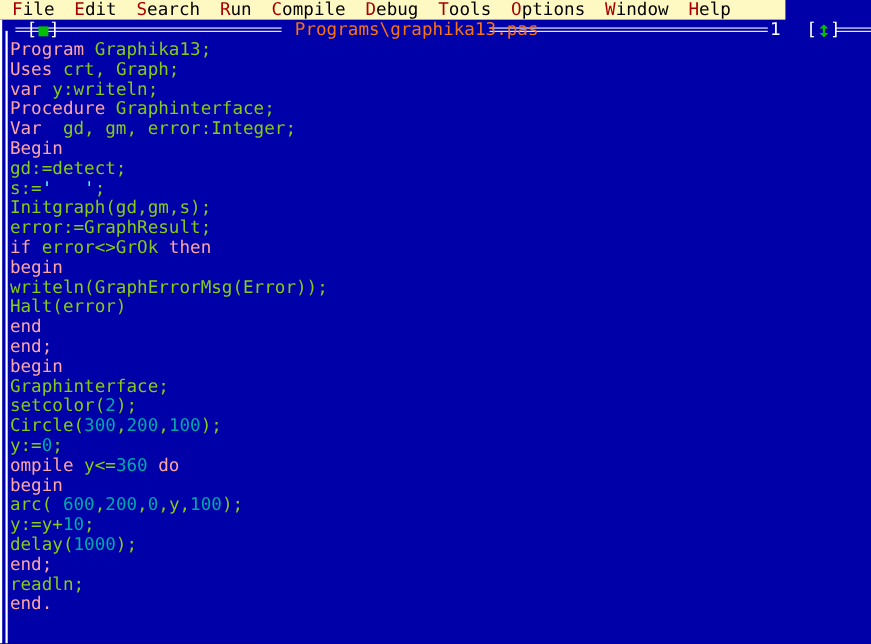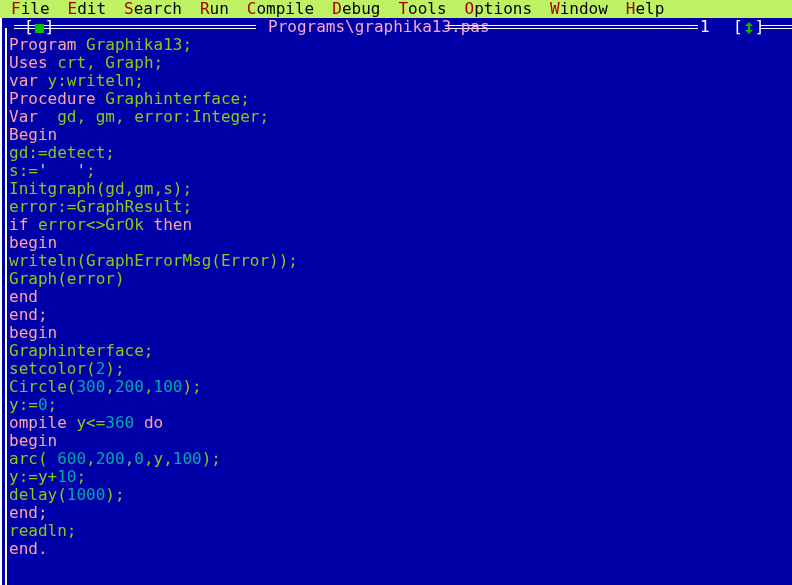--- a/index.html
+++ b/index.html
@@ -20,23 +20,23 @@
     width: 792px;
     height: 585px;
     background: #0000a8;
     overflow: hidden;
   }
 
   
   #menubar {
     position: absolute;
     left: 0; top: 0;
-    width: 792px;
+    width: 714px;
     height: 18px;
-    background: #bef264;
+    background: #fef9c3;
     display: flex;
     align-items: center;
     padding-left: 11px;
     box-sizing: border-box;
   }
   .menu-item {
     font-family: "DejaVu Sans Mono", "Liberation Mono", monospace;
     font-size: 16px;
     line-height: 18px;
     letter-spacing: 0px;
@@ -129,21 +129,21 @@
     width: 10px;
     height: 12px;
     vertical-align: -2px;
     margin: 0 1px;
   }
 
   #win-title {
     position: absolute;
     top: 0;
     left: 268px;
-    color: #f9a8d4;
+    color: #f97316;
     font-size: 16px;
     line-height: 18px;
     white-space: pre;
   }
 
   
   #code-area {
     position: absolute;
     left: 9px;
     top: 18px;
@@ -215,21 +215,21 @@
         <div class="code-line"><span class="tk-kw">Procedure </span><span class="tk-id">Graphinterface</span><span class="tk-id">;</span></div>
         <div class="code-line"><span class="tk-kw">Var  </span><span class="tk-id">gd, gm, error:Integer;</span></div>
         <div class="code-line"><span class="tk-kw">Begin</span></div>
         <div class="code-line"><span class="tk-id">gd:=detect;</span></div>
         <div class="code-line"><span class="tk-id">s:=</span><span class="tk-str">'   '</span><span class="tk-id">;</span></div>
         <div class="code-line"><span class="tk-id">Initgraph(gd,gm,s);</span></div>
         <div class="code-line"><span class="tk-id">error:=GraphResult;</span></div>
         <div class="code-line"><span class="tk-kw">if </span><span class="tk-id">error&lt;&gt;GrOk</span><span class="tk-kw"> then</span></div>
         <div class="code-line"><span class="tk-kw">begin</span></div>
         <div class="code-line"><span class="tk-id">writeln(GraphErrorMsg(Error));</span></div>
-        <div class="code-line"><span class="tk-id">Graph(error)</span></div>
+        <div class="code-line"><span class="tk-id">Halt(error)</span></div>
         <div class="code-line"><span class="tk-kw">end</span></div>
         <div class="code-line"><span class="tk-kw">end;</span></div>
         <div class="code-line"><span class="tk-kw">begin</span></div>
         <div class="code-line"><span class="tk-id">Graphinterface;</span></div>
         <div class="code-line"><span class="tk-id">setcolor(</span><span class="tk-num">2</span><span class="tk-id">);</span></div>
         <div class="code-line"><span class="tk-id">Circle(</span><span class="tk-num">300</span><span class="tk-id">,</span><span class="tk-num">200</span><span class="tk-id">,</span><span class="tk-num">100</span><span class="tk-id">);</span></div>
         <div class="code-line"><span class="tk-id">y:=</span><span class="tk-num">0</span><span class="tk-id">;</span></div>
         <div class="code-line"><span class="tk-kw">ompile </span><span class="tk-id">y&lt;=</span><span class="tk-num">360</span><span class="tk-kw"> do</span></div>
         <div class="code-line"><span class="tk-kw">begin</span></div>
         <div class="code-line"><span class="tk-id">arc( </span><span class="tk-num">600</span><span class="tk-id">,</span><span class="tk-num">200</span><span class="tk-id">,</span><span class="tk-num">0</span><span class="tk-id">,</span><span class="tk-id">y</span><span class="tk-id">,</span><span class="tk-num">100</span><span class="tk-id">);</span></div>

